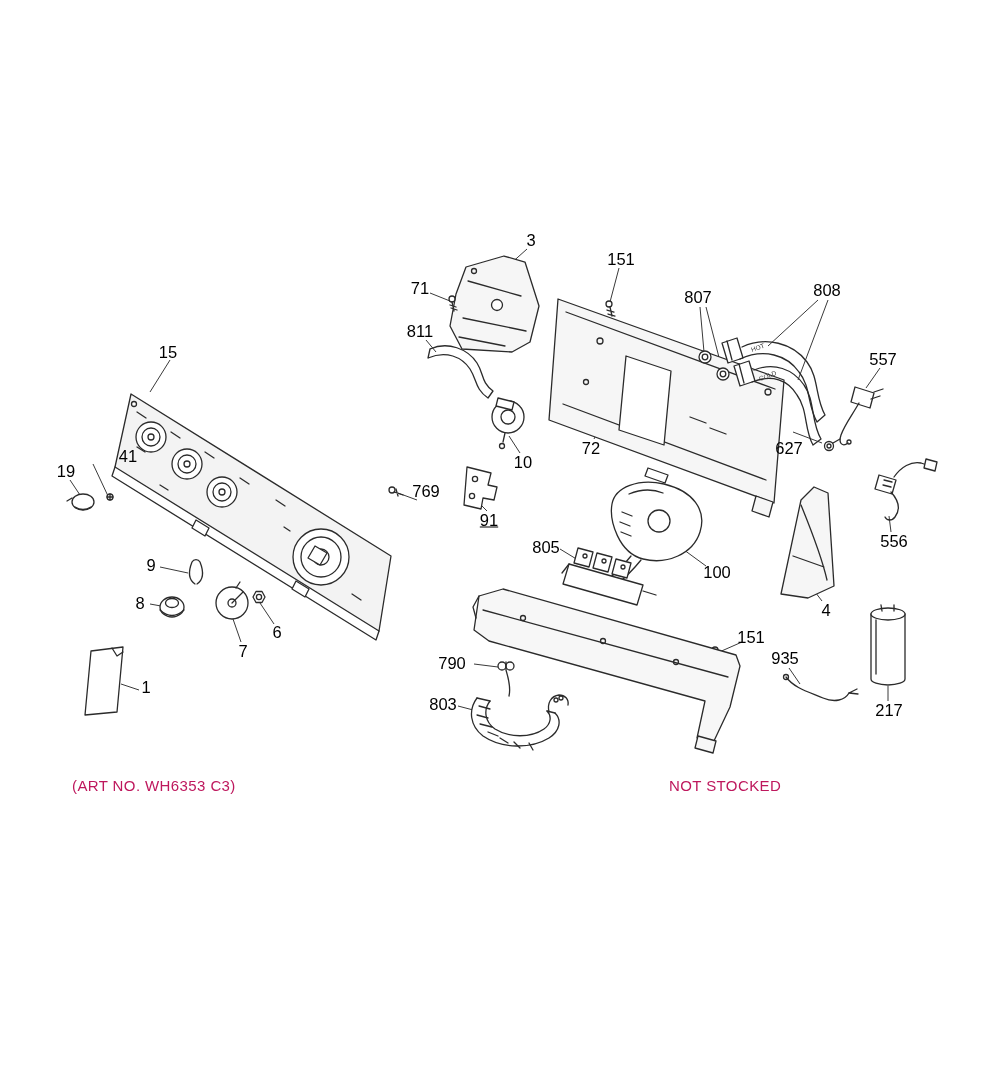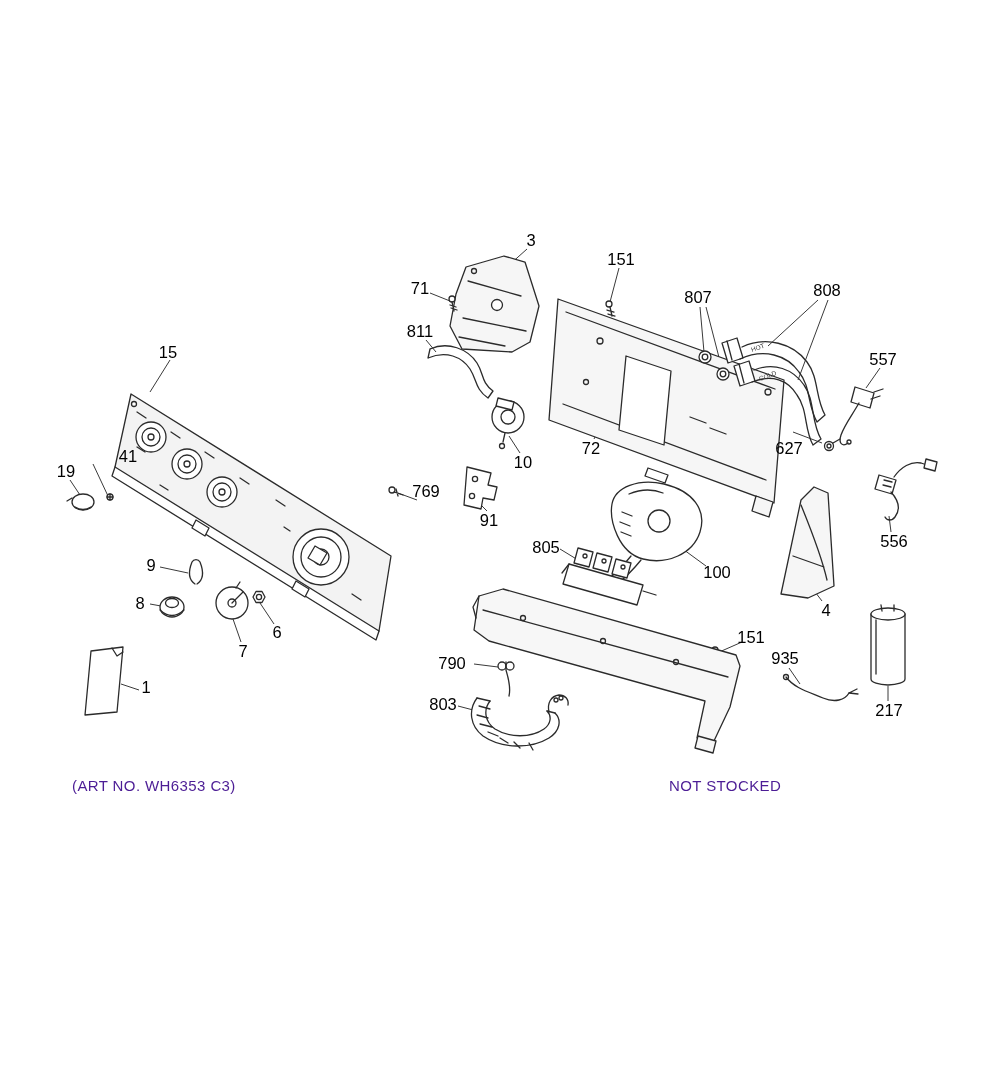--- a/index.html
+++ b/index.html
@@ -6,21 +6,21 @@
   .stage{
     position:relative;width:1000px;height:1067px;background:#ffffff;
     font-family:"Liberation Sans",sans-serif;overflow:hidden;
   }
   .stage svg{position:absolute;left:0;top:0;}
   .callout{
     position:absolute;transform:translate(-50%,-50%);
     font-size:16.5px;color:#000;white-space:nowrap;
   }
   .note{
-    position:absolute;font-size:15px;color:#4c1d95;letter-spacing:0.4px;white-space:nowrap;
+    position:absolute;font-size:15px;color:#be185d;letter-spacing:0.4px;white-space:nowrap;
   }
 </style>
 </head>
 <body>
 
 <div class="stage">
 
   <svg width="1000" height="1067" viewBox="0 0 1000 1067">
 
     <g stroke="#3a3a3a" stroke-width="1" fill="none">
@@ -257,21 +257,21 @@
       <div class="callout" style="left: 827px; top: 290px;">808</div>
       <div class="callout" style="left: 420px; top: 331px;">811</div>
       <div class="callout" style="left: 168px; top: 352px;">15</div>
       <div class="callout" style="left: 883px; top: 359px;">557</div>
       <div class="callout" style="left: 789px; top: 424px; margin-top: 24px;">627</div>
       <div class="callout" style="left: 591px; top: 448px;">72</div>
       <div class="callout" style="left: 523px; top: 462px;">10</div>
       <div class="callout" style="left: 89px; top: 456px; margin-left: 39px;">41</div>
       <div class="callout" style="left: 66px; top: 471px;">19</div>
       <div class="callout" style="left: 426px; top: 491px;">769</div>
-      <div class="callout" style="left: 489px; top: 520px;">91</div>
+      <div class="callout" style="left: 489px; top: 520px; text-decoration: underline;">91</div>
       <div class="callout" style="left: 894px; top: 541px;">556</div>
       <div class="callout" style="left: 546px; top: 547px;">805</div>
       <div class="callout" style="left: 151px; top: 565px;">9</div>
       <div class="callout" style="left: 717px; top: 572px;">100</div>
       <div class="callout" style="left: 140px; top: 603px;">8</div>
       <div class="callout" style="left: 826px; top: 610px;">4</div>
       <div class="callout" style="left: 277px; top: 632px;">6</div>
       <div class="callout" style="left: 243px; top: 651px;">7</div>
       <div class="callout" style="left: 751px; top: 637px;">151</div>
       <div class="callout" style="left: 785px; top: 658px;">935</div>

